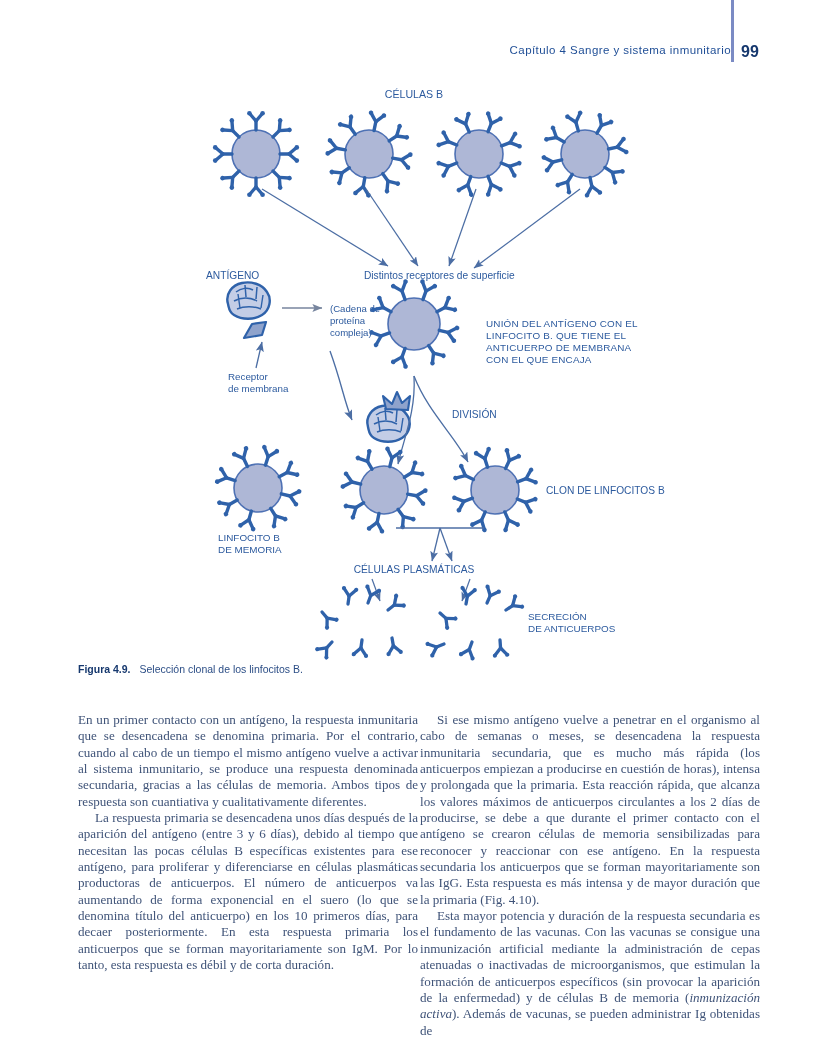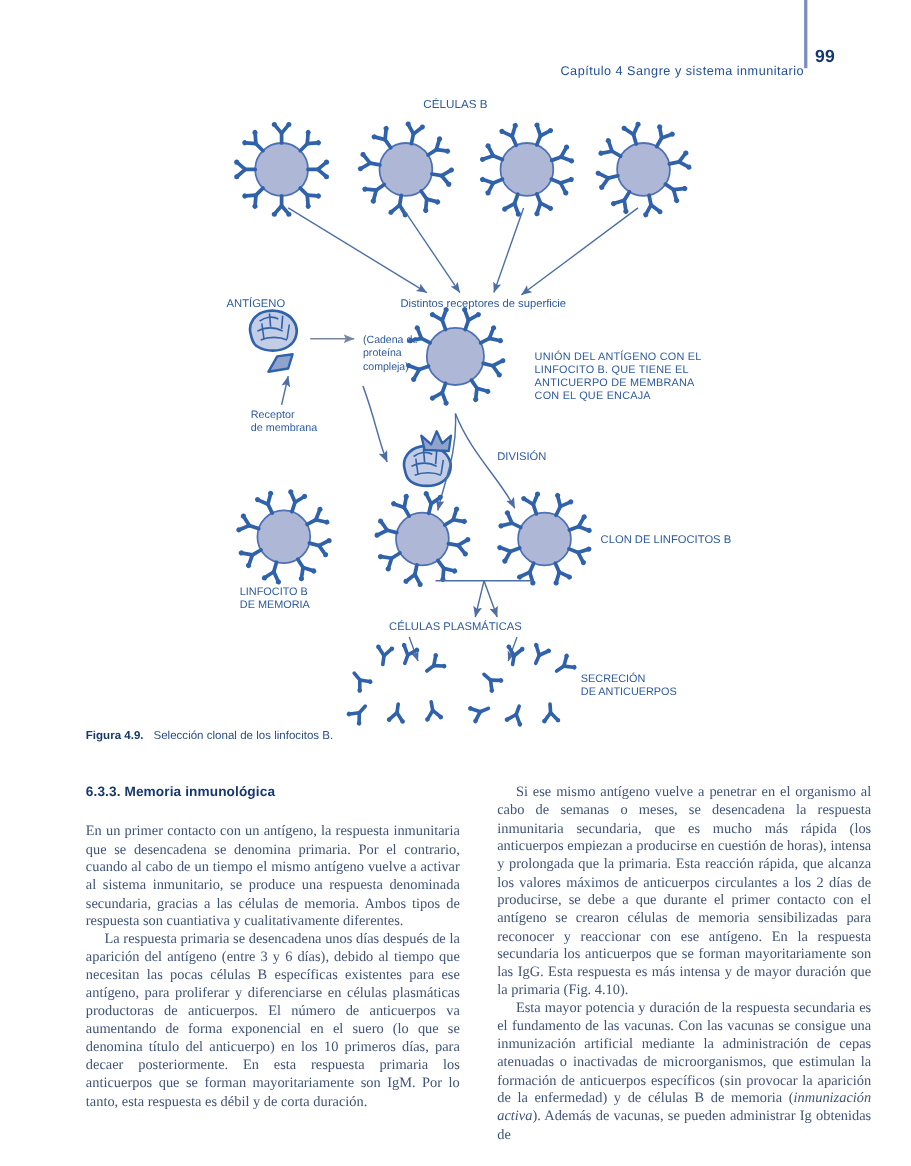--- a/index.html
+++ b/index.html
@@ -6,21 +6,21 @@
   body{
     width:828px;height:1060px;background:#ffffff;
     font-family:"Liberation Serif", serif;
     position:relative;overflow:hidden;
   }
   
   .runhead{
     position:absolute;top:44px;left:0;width:828px;height:22px;
   }
   .runhead-text{
-    position:absolute;right:97px;top:15px;
+    position:absolute;right:97px;top:0;
     font-family:"Liberation Sans", sans-serif;
     font-size:11.5px;letter-spacing:.45px;color:#1F4E96;white-space:nowrap;text-align:center;
   }
   .runhead-rule{
     position:absolute;left:731px;top:-44px;width:3px;height:62px;
     background:#7B8BC4;
   }
   .folio{
     position:absolute;left:741px;top:-1px;
     font-family:"Liberation Sans", sans-serif;
@@ -36,21 +36,21 @@
   }
   .figcaption b{font-weight:bold;color:#16386E;}
   .figcaption span.cap-text{margin-left:9px;color:#2C4E86;}
   
   .col{
     position:absolute;top:712px;width:340px;
     font-size:13.1px;line-height:16.35px;color:#3F5378;
     text-align:justify;
   }
   .col.left{left:78px;}
-  .col.right{left:452px;}
+  .col.right{left:420px;}
   .sec-head{
     font-family:"Liberation Sans", sans-serif;
     font-weight:bold;font-size:12.4px;color:#16386E;
     margin:0 0 19px 0;letter-spacing:.1px;
   }
   p.para{margin:0;text-indent:0;}
   p.para.ind{text-indent:17px;}
   i{font-style:italic;}
 </style>
 </head>
@@ -288,21 +288,20 @@
     <tspan x="528" y="556">DE ANTICUERPOS</tspan>
   </text>
 </svg>
 </div>
 
 <div class="figcaption">
   <b>Figura 4.9.</b><span class="cap-text">Selección clonal de los linfocitos B.</span>
 </div>
 
 <div class="col left">
-  <h2 class="sec-head">6.3.3. Memoria inmunológica</h2>
   <p class="para">En un primer contacto con un antígeno, la respuesta inmunitaria que se desencadena se denomina primaria. Por el contrario, cuando al cabo de un tiempo el mismo antígeno vuelve a activar al sistema inmunitario, se produce una respuesta denominada secundaria, gracias a las células de memoria. Ambos tipos de respuesta son cuantiativa y cualitativamente diferentes.</p>
   <p class="para ind">La respuesta primaria se desencadena unos días después de la aparición del antígeno (entre 3 y 6 días), debido al tiempo que necesitan las pocas células B específicas existentes para ese antígeno, para proliferar y diferenciarse en células plasmáticas productoras de anticuerpos. El número de anticuerpos va aumentando de forma exponencial en el suero (lo que se denomina título del anticuerpo) en los 10 primeros días, para decaer posteriormente. En esta respuesta primaria los anticuerpos que se forman mayoritariamente son IgM. Por lo tanto, esta respuesta es débil y de corta duración.</p>
 </div>
 
 <div class="col right">
   <p class="para ind">Si ese mismo antígeno vuelve a penetrar en el organismo al cabo de semanas o meses, se desencadena la respuesta inmunitaria secundaria, que es mucho más rápida (los anticuerpos empiezan a producirse en cuestión de horas), intensa y prolongada que la primaria. Esta reacción rápida, que alcanza los valores máximos de anticuerpos circulantes a los 2 días de producirse, se debe a que durante el primer contacto con el antígeno se crearon células de memoria sensibilizadas para reconocer y reaccionar con ese antígeno. En la respuesta secundaria los anticuerpos que se forman mayoritariamente son las IgG. Esta respuesta es más intensa y de mayor duración que la primaria (Fig. 4.10).</p>
   <p class="para ind"><span>Esta mayor potencia y duración de la respuesta secundaria es el fundamento de las vacunas. Con las vacunas se consigue una inmunización artificial mediante la administración de cepas atenuadas o inactivadas de microorganismos, que estimulan la formación de anticuerpos específicos (sin provocar la aparición de la enfermedad) y de células B de memoria (</span><i>inmunización activa</i><span>). Además de vacunas, se pueden administrar Ig obtenidas de</span></p>
 </div>
 
 </body></html>

